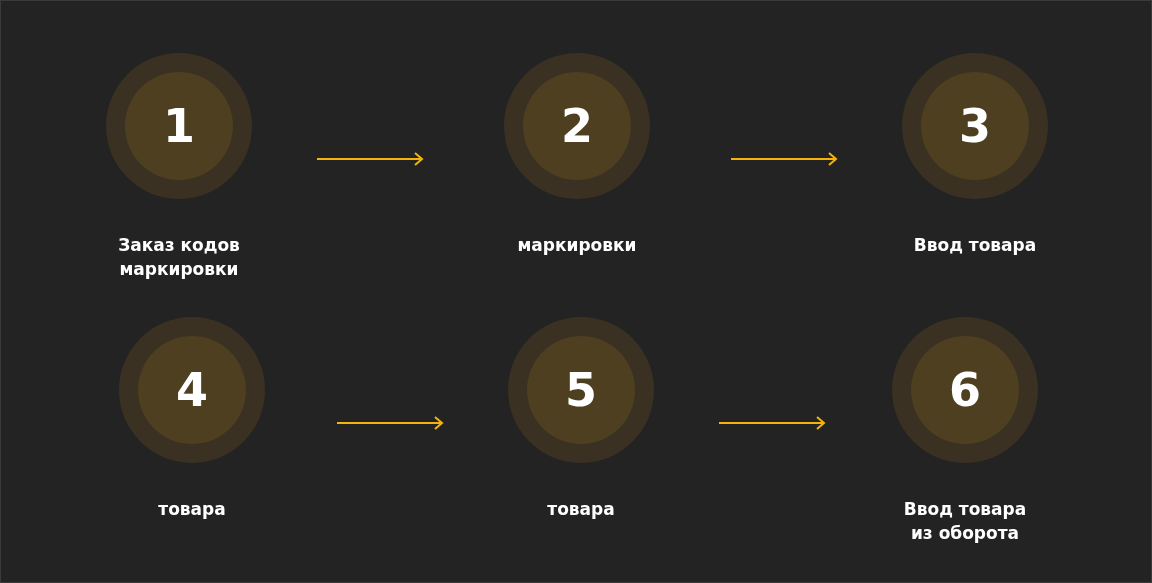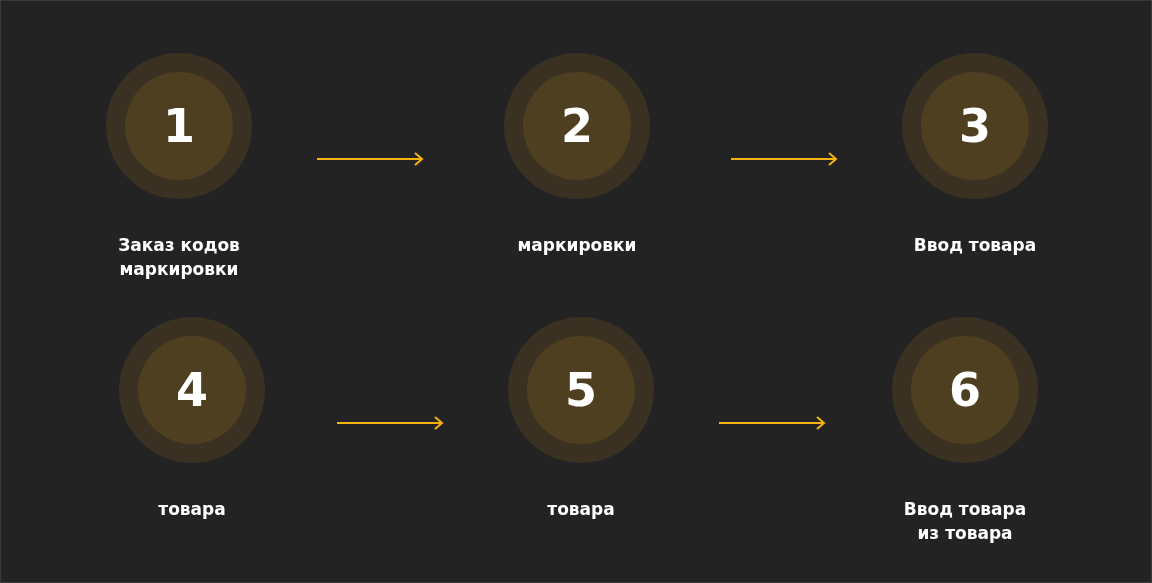--- a/index.html
+++ b/index.html
@@ -119,21 +119,21 @@
 </div>
 
 <div class="step" style="left:965px; top:317px;">
   <div class="outer">
     <div class="inner">
       <span class="num">6</span>
     </div>
   </div>
   <div class="label">
     <span>Ввод товара</span>
-    <span>из товара</span>
+    <span>из оборота</span>
   </div>
 </div>
 
 <div class="arrow" style="left:317px; top:152px;">
   <svg width="106" height="14" viewBox="0 0 106 14">
     <line x1="0" y1="7" x2="104" y2="7" stroke="#F5B30C" stroke-width="2"></line>
     <polyline points="98,1 105,7 98,13" fill="none" stroke="#F5B30C" stroke-width="2"></polyline>
   </svg>
 </div>
 <div class="arrow" style="left:731px; top:152px;">

